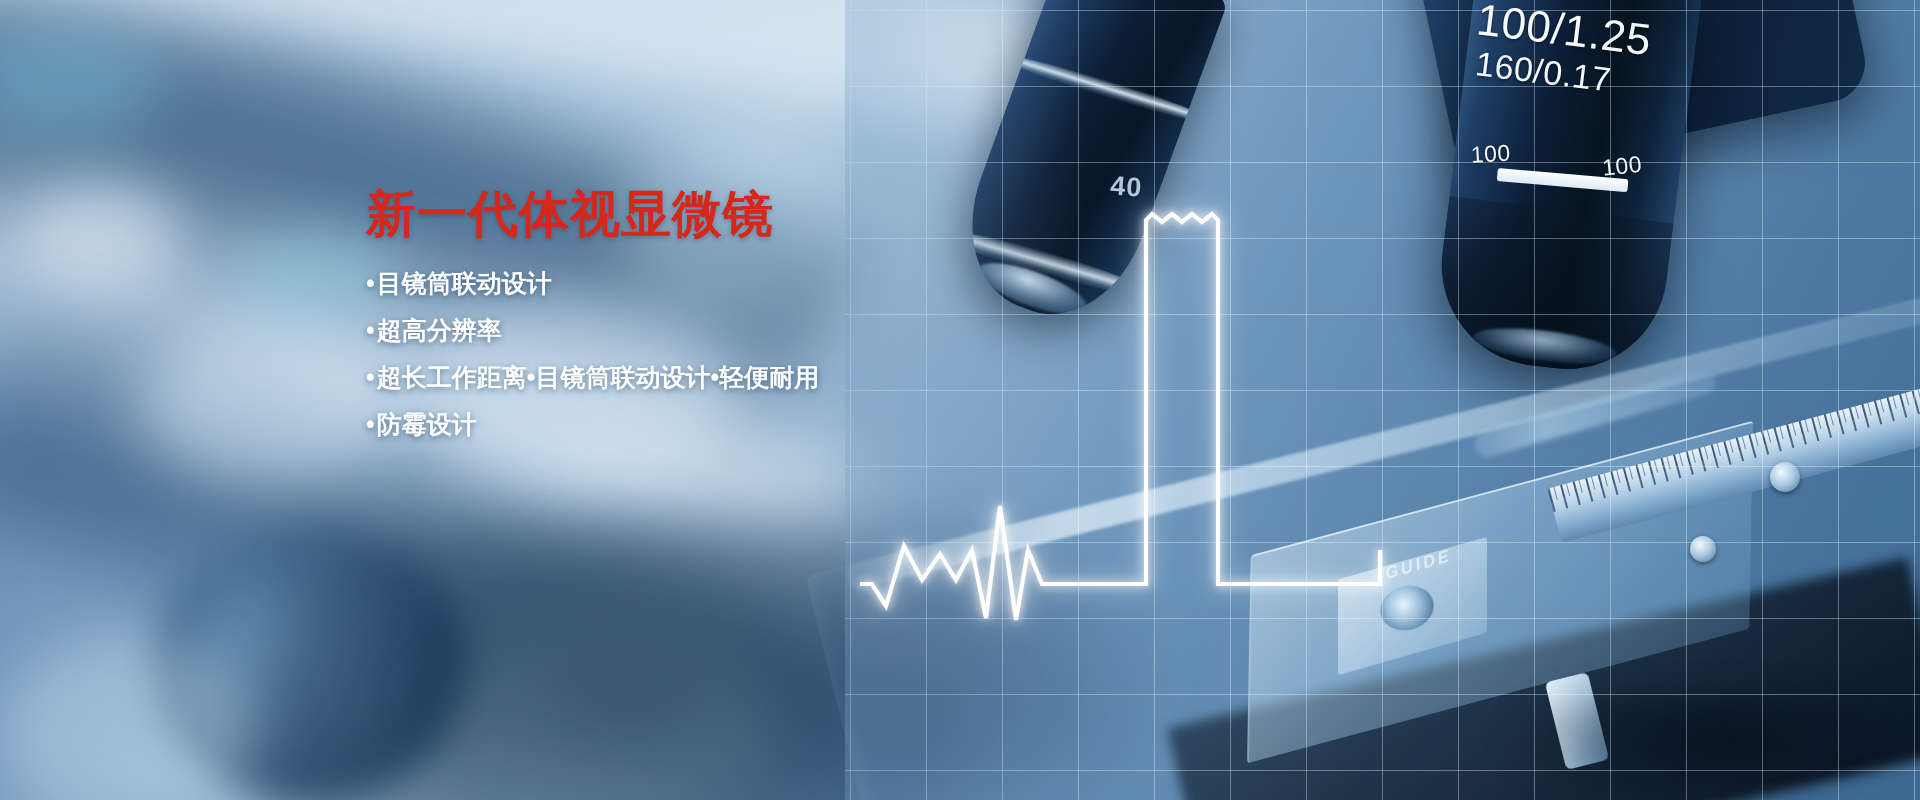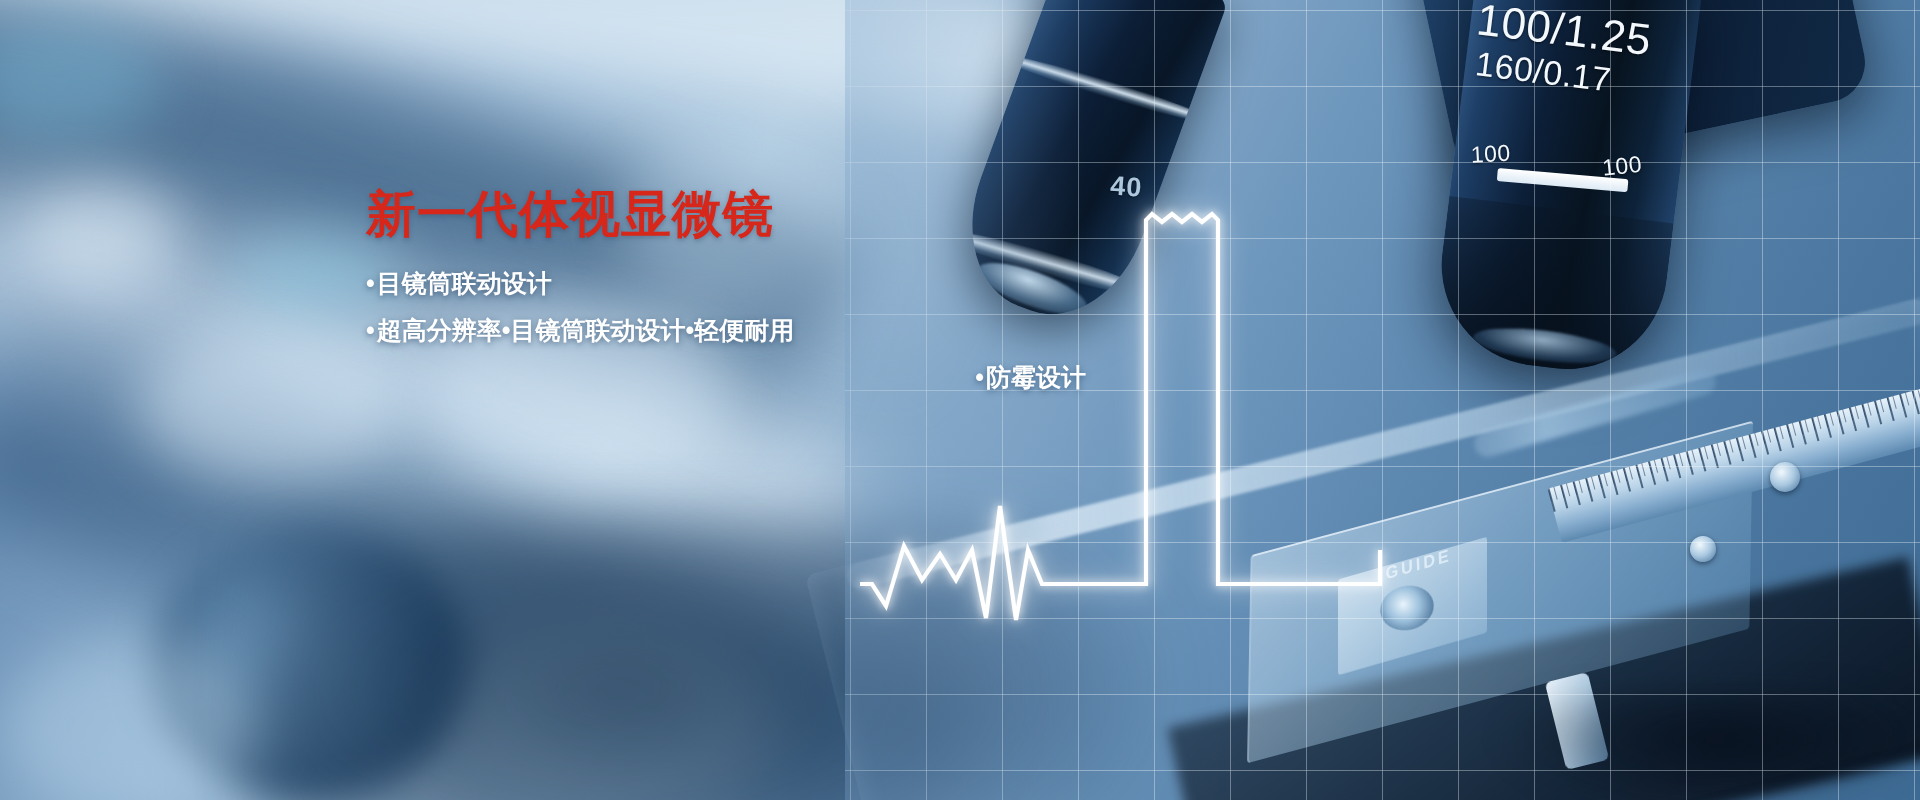--- a/index.html
+++ b/index.html
@@ -329,21 +329,21 @@
     margin-bottom: 22px;
     white-space: nowrap;
     text-shadow: 0 2px 6px rgba(22,52,86,.55);
   }
   .bullets li .dot {
     display: inline-block;
     margin-right: 2px;
     font-size: 25px;
     line-height: 1;
   }
-  .bullets li:last-child { margin-bottom: 0; text-align: right; }
+  .bullets li:last-child { margin-bottom: 0; }
 </style>
 </head>
 <body>
 
 <div id="banner">
 
   <div class="bg-layer bg-base"></div>
 
   <div class="bg-layer">
     <div class="scope bg-streak-a"></div>
@@ -427,21 +427,24 @@
     </g>
   </svg>
 
   <div class="copy">
     <h1 class="headline">新一代体视显微镜</h1>
     <ul class="bullets">
       <li>
         <span class="dot">•</span><span>目镜筒联动设计</span>
       </li>
       <li>
-        <span class="dot">•</span><span>超高分辨率•目镜筒联动设计•轻便耐用</span>
+        <span class="dot">•</span><span>超高分辨率</span>
+      </li>
+      <li>
+        <span class="dot">•</span><span>超长工作距离•目镜筒联动设计•轻便耐用</span>
       </li>
       <li>
         <span class="dot">•</span><span>防霉设计</span>
       </li>
     </ul>
   </div>
 
 </div>
 
 </body></html>

